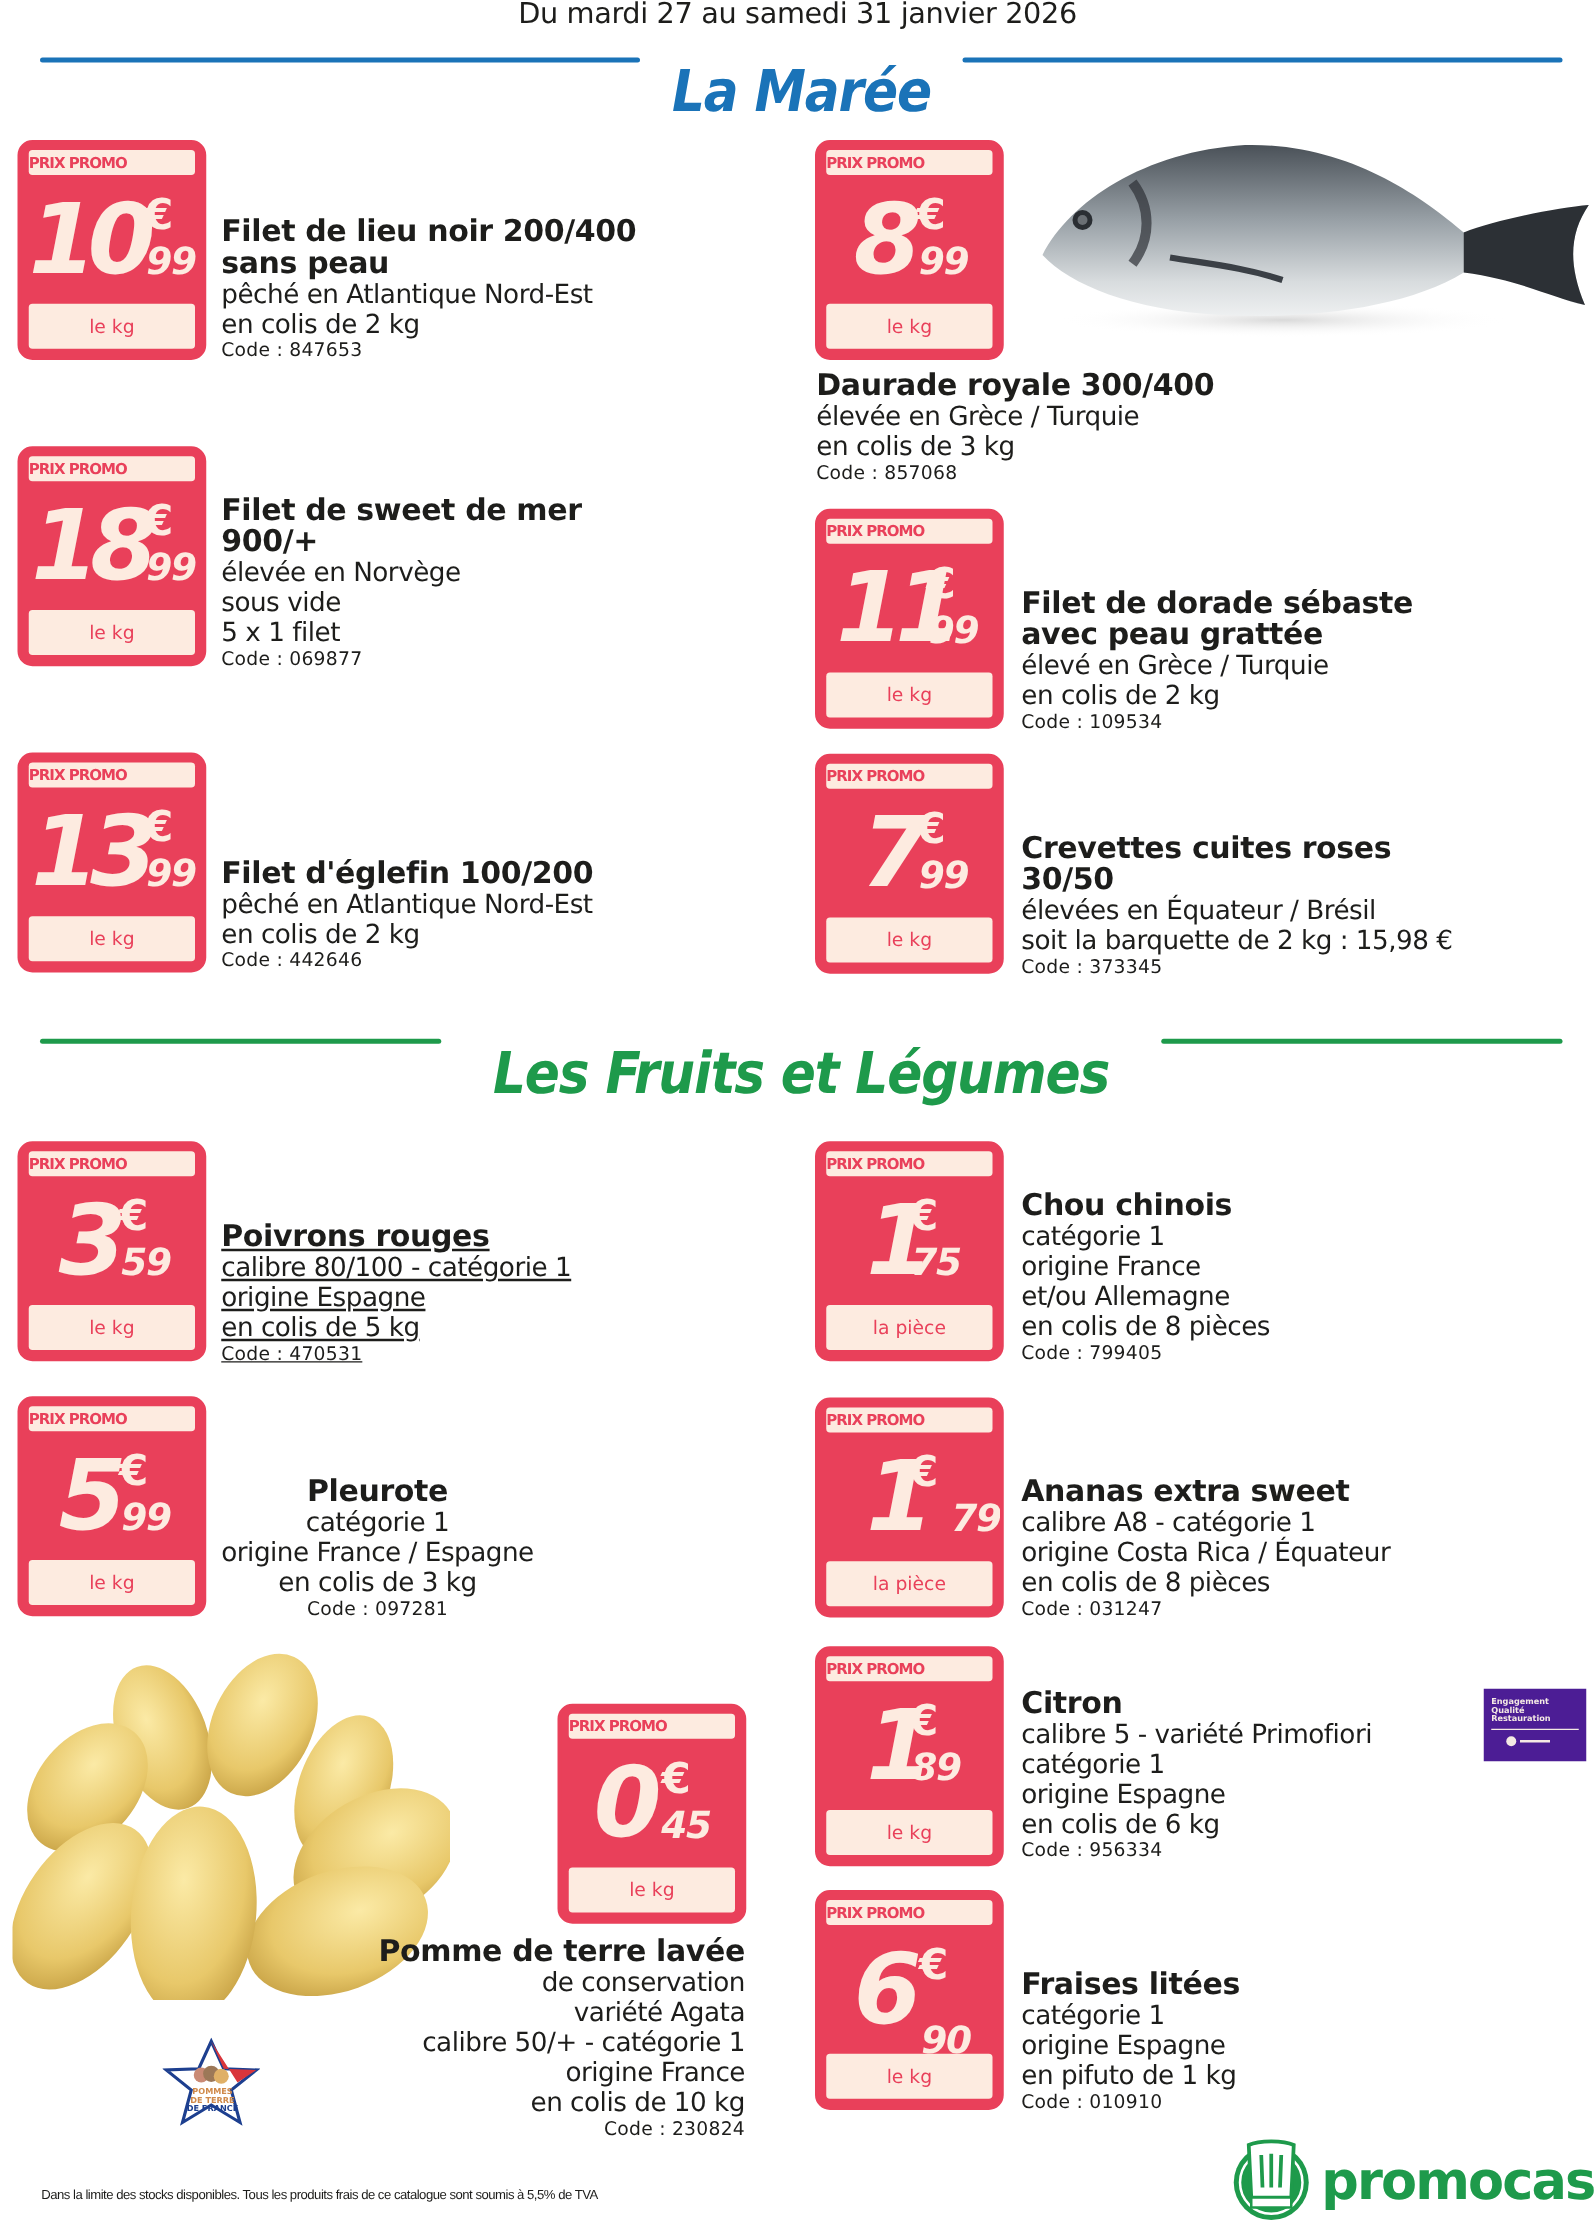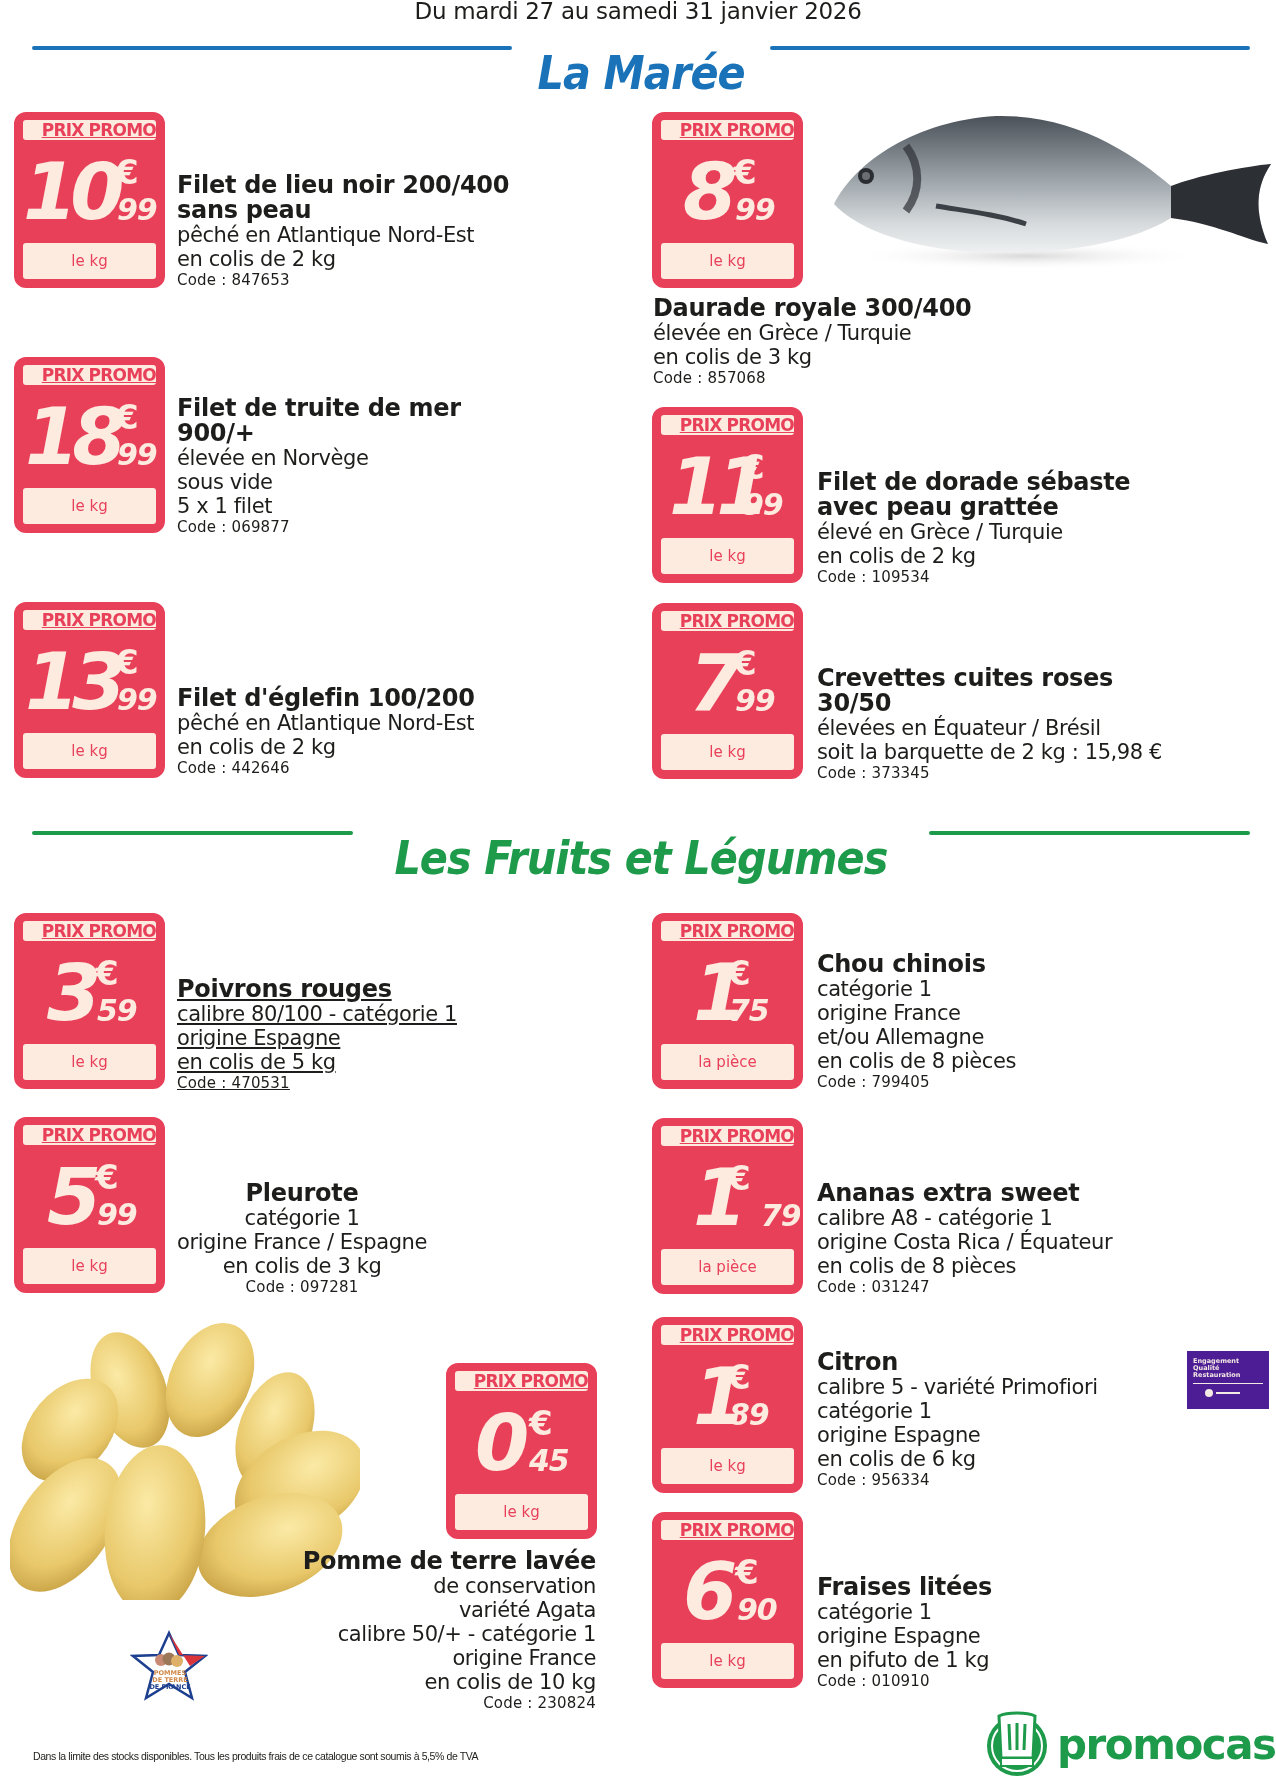--- a/index.html
+++ b/index.html
@@ -8,22 +8,22 @@
   .abs { position:absolute; }
   .date { left:0; width:1276px; top:-2px; text-align:center; font-size:23px; color:#1d1d1b; letter-spacing:-0.3px; }
   .sec-header { left:32px; width:1218px; height:60px; display:flex; align-items:flex-start; }
   .sec-header .line { flex:1; height:4px; border-radius:2px; }
   .sec-header .title { padding:0 14px; font-family:"DejaVu Sans", sans-serif; font-weight:bold; font-style:italic;
                        font-size:46px; letter-spacing:-1px; transform:scaleX(0.9); white-space:nowrap; }
   
   .pbox { width:145px; height:170px; background:#e9405a; border:3px solid #e9405a; border-radius:12px;
           box-sizing:content-box; overflow:hidden; }
   .pbox .hdr { margin:5px 6px 0 6px; height:20px; background:#fdebe0; border-radius:3px;
-               color:#e9405a; font-weight:bold; font-size:17px; text-align:right; line-height:21px;
-               letter-spacing:-0.8px;text-decoration:underline; }
+               color:#e9405a; font-weight:bold; font-size:12px; text-align:left; line-height:21px;
+               letter-spacing:-0.8px; }
   .pbox .price { position:relative; height:103px; }
   .pbox .int { position:absolute; top:6px; font-weight:bold; font-size:78px; color:#fdebe0; letter-spacing:-7px;
                line-height:92px; font-style:italic; }
   .pbox .cur { position:absolute; top:12px; font-weight:bold; font-size:34px; color:#fdebe0; }
   .pbox .cents { position:absolute; top:52px; font-weight:bold; font-size:30px; color:#fdebe0; letter-spacing:-1px; font-style:italic; }
   .pbox .unit { margin:0 6px; height:36px; background:#fdebe0; border-radius:3px; color:#e9405a; text-align:center;
                 font-size:15px; line-height:36px; }
   .desc { font-size:21px; line-height:24px; color:#1d1d1b; letter-spacing:-0.4px; }
   .desc .name { font-weight:bold; font-size:24px; line-height:25px; letter-spacing:-0.3px; }
   .desc .code { font-size:15px; line-height:19px; letter-spacing:0.2px; }
@@ -106,21 +106,21 @@
 <div class="abs pbox" style="left:14px; top:357px;">
   <div class="hdr">PRIX PROMO</div>
   <div class="price">
     <span class="int" style="left:8px;">18</span>
     <span class="cur" style="left:98px;">€</span>
     <span class="cents" style="left:100px;">99</span>
   </div>
   <div class="unit">le kg</div>
 </div>
 <div class="abs desc" style="left:177px; top:396px;">
-  <div class="name">Filet de truite de mer</div>
+  <div class="name">Filet de sweet de mer</div>
   <div class="name">900/+</div>
   <div>élevée en Norvège</div>
   <div>sous vide</div>
   <div>5 x 1 filet</div>
   <div class="code">Code : 069877</div>
 </div>
 
 <div class="abs pbox" style="left:652px; top:407px;">
   <div class="hdr">PRIX PROMO</div>
   <div class="price">
@@ -325,21 +325,21 @@
       <span class="dot"></span>
       <span class="bar"></span>
     </div>
 </div>
 
 <div class="abs pbox" style="left:652px; top:1512px;">
   <div class="hdr">PRIX PROMO</div>
   <div class="price">
     <span class="int" style="left:28px;">6</span>
     <span class="cur" style="left:80px;">€</span>
-    <span class="cents" style="left:82px;">90</span>
+    <span class="cents" style="left:82px;margin-top:23px;">90</span>
   </div>
   <div class="unit">le kg</div>
 </div>
 <div class="abs desc" style="left:817px; top:1575px;">
   <div class="name">Fraises litées</div>
   <div>catégorie 1</div>
   <div>origine Espagne</div>
   <div>en pifuto de 1 kg</div>
   <div class="code">Code : 010910</div>
 </div>

